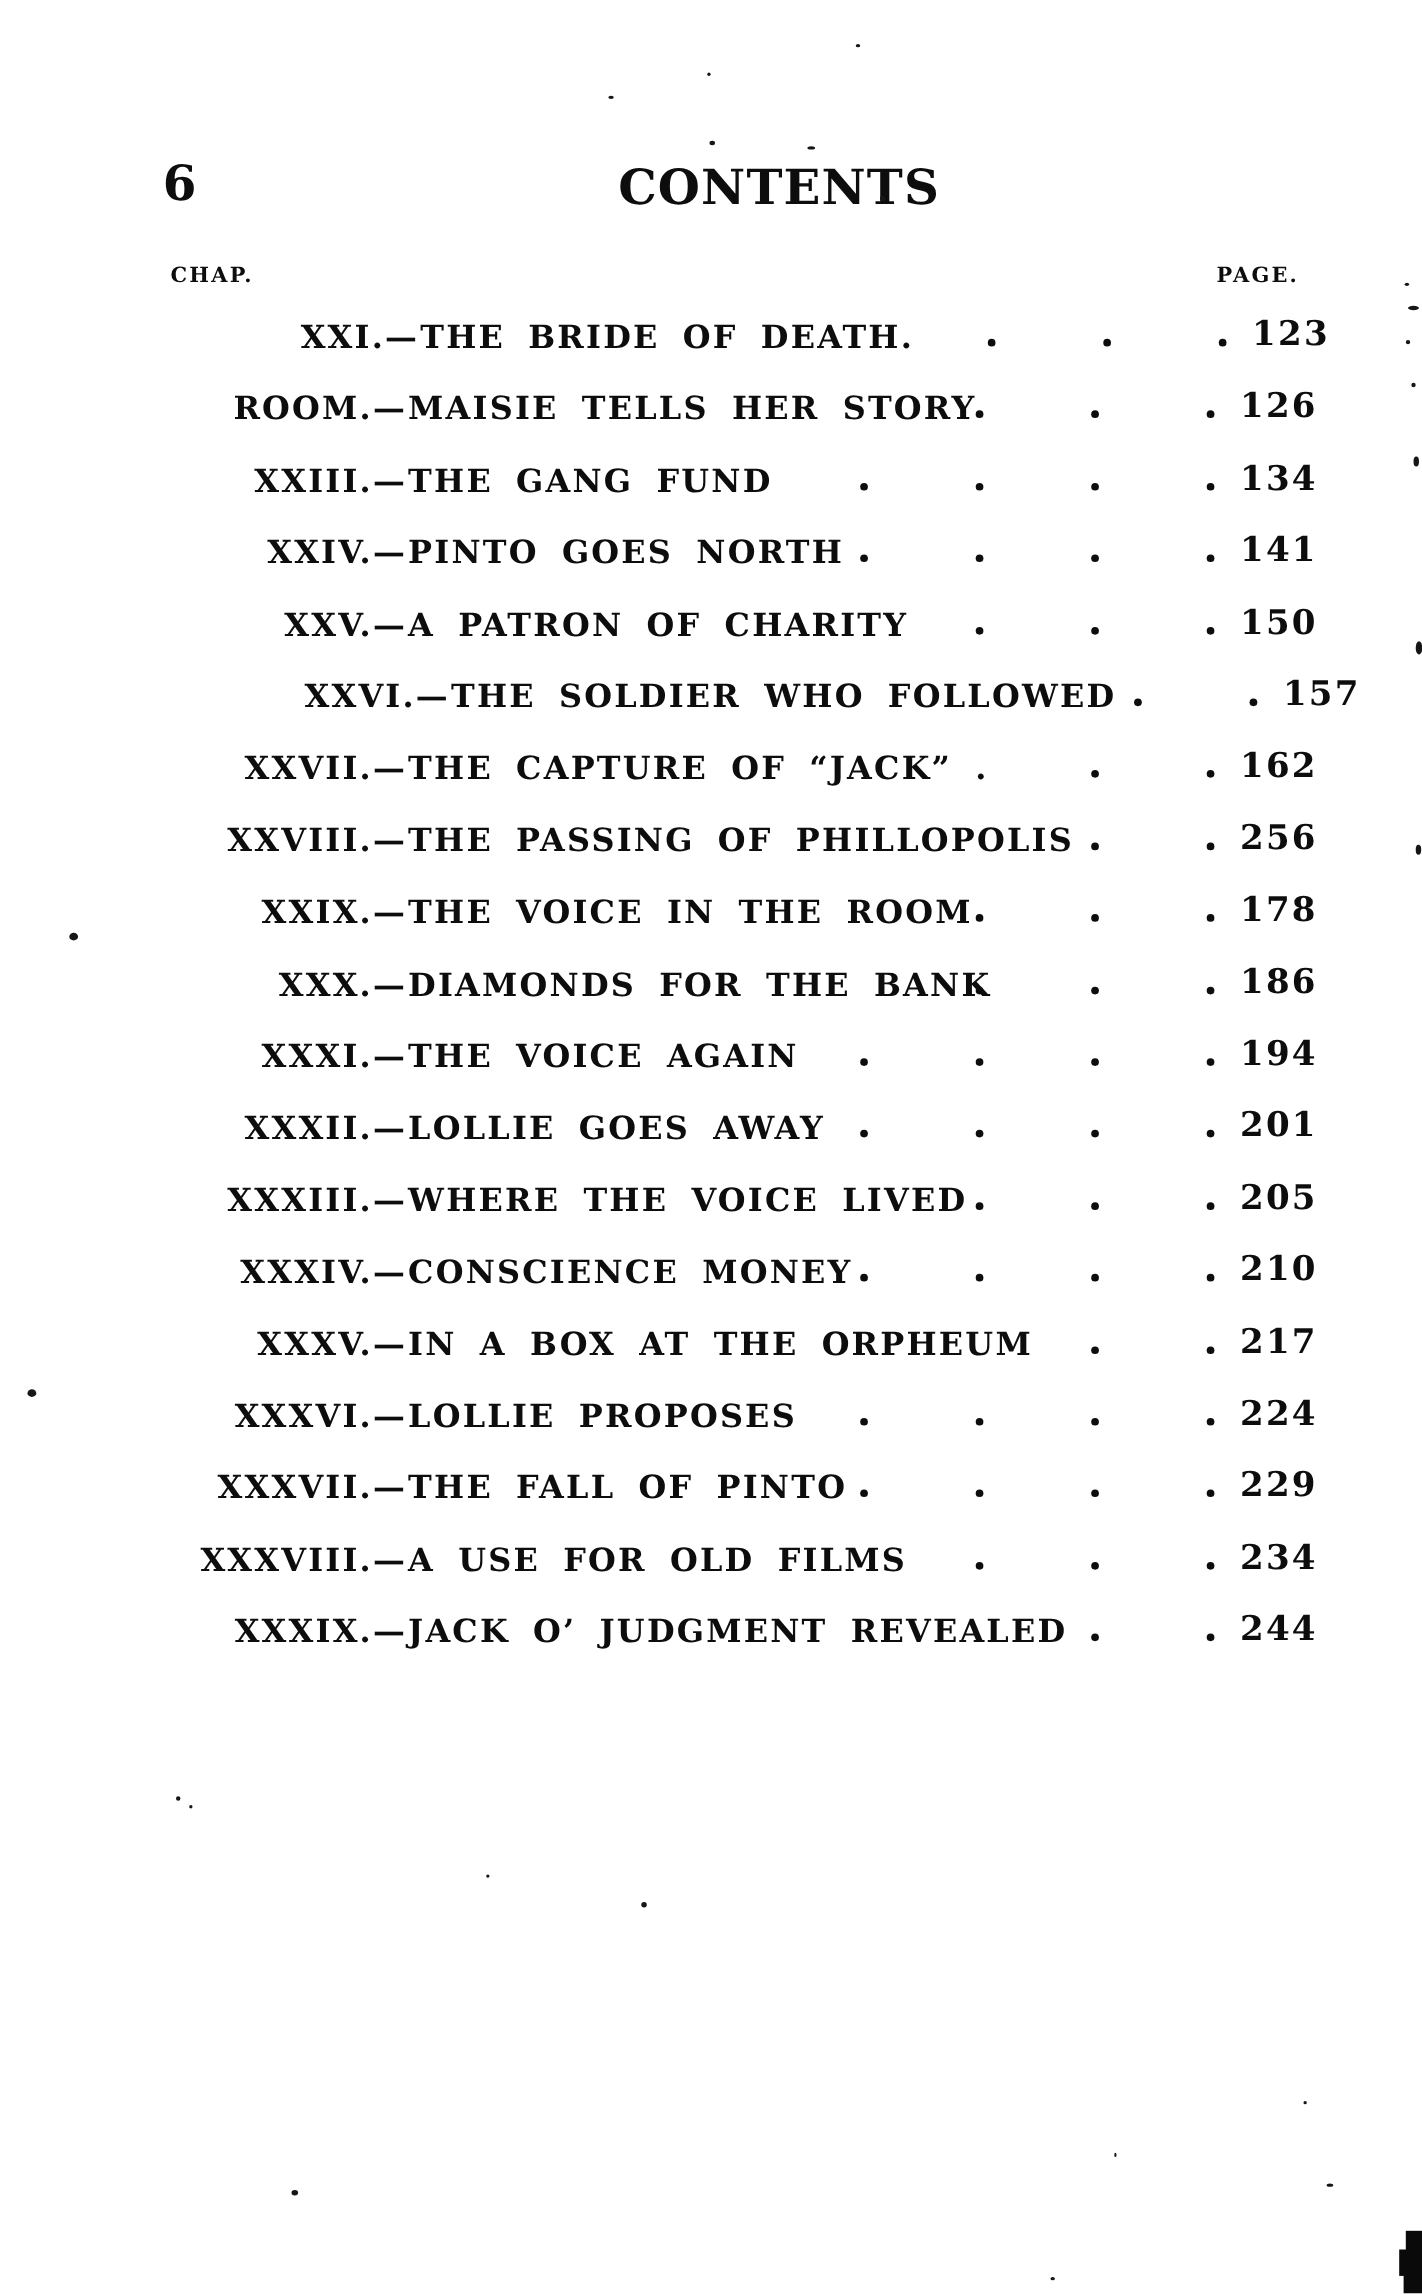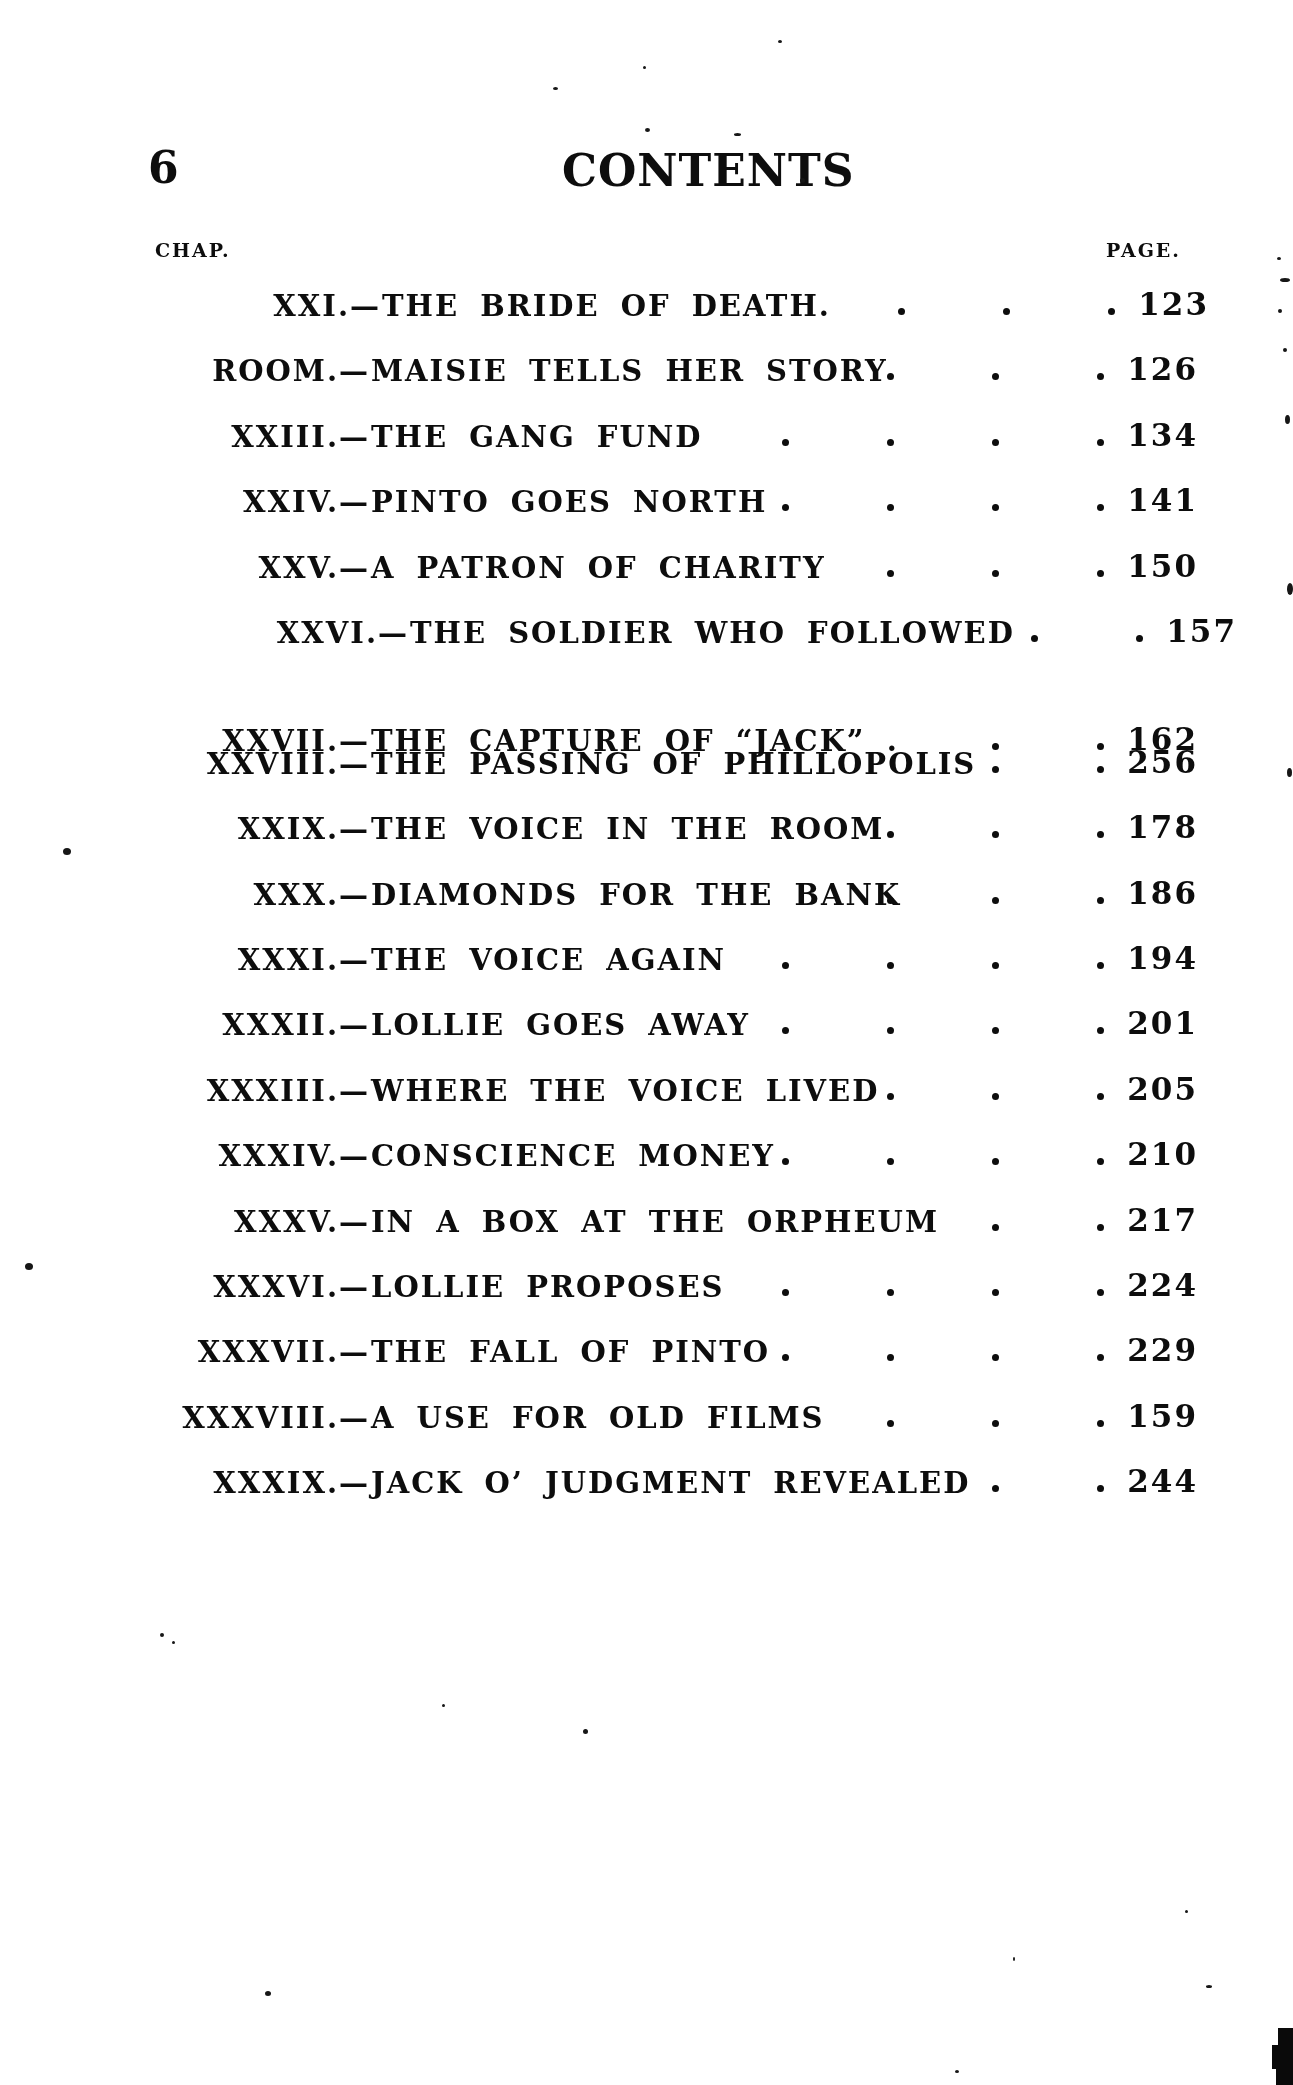--- a/index.html
+++ b/index.html
@@ -57,32 +57,32 @@
   <div class="heading">CONTENTS</div>
   <div class="collabel chaplab">CHAP.</div>
   <div class="collabel pagelab">PAGE.</div>
   <div>
       <div class="row" style="top: 292px; margin-left: 11px;"><span class="num">XXI.—</span><span class="title">THE BRIDE OF DEATH.</span><span class="dot" style="left: 887px;"></span><span class="dot" style="left: 992px;"></span><span class="dot" style="left: 1097px;"></span><span class="pg">123</span></div>
       <div class="row" style="top: 357px;"><span class="num">ROOM.—</span><span class="title">MAISIE TELLS HER STORY</span><span class="dot" style="left: 887px;"></span><span class="dot" style="left: 992px;"></span><span class="dot" style="left: 1097px;"></span><span class="pg">126</span></div>
       <div class="row" style="top: 423px;"><span class="num">XXIII.—</span><span class="title">THE GANG FUND</span><span class="dot" style="left: 782px;"></span><span class="dot" style="left: 887px;"></span><span class="dot" style="left: 992px;"></span><span class="dot" style="left: 1097px;"></span><span class="pg">134</span></div>
       <div class="row" style="top: 488px;"><span class="num">XXIV.—</span><span class="title">PINTO GOES NORTH</span><span class="dot" style="left: 782px;"></span><span class="dot" style="left: 887px;"></span><span class="dot" style="left: 992px;"></span><span class="dot" style="left: 1097px;"></span><span class="pg">141</span></div>
       <div class="row" style="top: 554px;"><span class="num">XXV.—</span><span class="title">A PATRON OF CHARITY</span><span class="dot" style="left: 887px;"></span><span class="dot" style="left: 992px;"></span><span class="dot" style="left: 1097px;"></span><span class="pg">150</span></div>
       <div class="row" style="top: 619px; margin-left: 39px;"><span class="num">XXVI.—</span><span class="title">THE SOLDIER WHO FOLLOWED</span><span class="dot" style="left: 992px;"></span><span class="dot" style="left: 1097px;"></span><span class="pg">157</span></div>
-      <div class="row" style="top: 684px; margin-top: 43px;"><span class="num">XXVII.—</span><span class="title">THE CAPTURE OF “JACK” .</span><span class="dot" style="left: 992px;"></span><span class="dot" style="left: 1097px;"></span><span class="pg">162</span></div>
+      <div class="row" style="top: 684px;"><span class="num">XXVII.—</span><span class="title">THE CAPTURE OF “JACK” .</span><span class="dot" style="left: 992px;"></span><span class="dot" style="left: 1097px;"></span><span class="pg">162</span></div>
       <div class="row" style="top: 750px;"><span class="num">XXVIII.—</span><span class="title">THE PASSING OF PHILLOPOLIS</span><span class="dot" style="left: 992px;"></span><span class="dot" style="left: 1097px;"></span><span class="pg">256</span></div>
       <div class="row" style="top: 815px;"><span class="num">XXIX.—</span><span class="title">THE VOICE IN THE ROOM</span><span class="dot" style="left: 887px;"></span><span class="dot" style="left: 992px;"></span><span class="dot" style="left: 1097px;"></span><span class="pg">178</span></div>
       <div class="row" style="top: 881px;"><span class="num">XXX.—</span><span class="title">DIAMONDS FOR THE BANK</span><span class="dot" style="left: 887px;"></span><span class="dot" style="left: 992px;"></span><span class="dot" style="left: 1097px;"></span><span class="pg">186</span></div>
       <div class="row" style="top: 946px;"><span class="num">XXXI.—</span><span class="title">THE VOICE AGAIN</span><span class="dot" style="left: 782px;"></span><span class="dot" style="left: 887px;"></span><span class="dot" style="left: 992px;"></span><span class="dot" style="left: 1097px;"></span><span class="pg">194</span></div>
       <div class="row" style="top: 1011px;"><span class="num">XXXII.—</span><span class="title">LOLLIE GOES AWAY</span><span class="dot" style="left: 782px;"></span><span class="dot" style="left: 887px;"></span><span class="dot" style="left: 992px;"></span><span class="dot" style="left: 1097px;"></span><span class="pg">201</span></div>
       <div class="row" style="top: 1077px;"><span class="num">XXXIII.—</span><span class="title">WHERE THE VOICE LIVED</span><span class="dot" style="left: 887px;"></span><span class="dot" style="left: 992px;"></span><span class="dot" style="left: 1097px;"></span><span class="pg">205</span></div>
       <div class="row" style="top: 1142px;"><span class="num">XXXIV.—</span><span class="title">CONSCIENCE MONEY</span><span class="dot" style="left: 782px;"></span><span class="dot" style="left: 887px;"></span><span class="dot" style="left: 992px;"></span><span class="dot" style="left: 1097px;"></span><span class="pg">210</span></div>
       <div class="row" style="top: 1208px;"><span class="num">XXXV.—</span><span class="title">IN A BOX AT THE ORPHEUM</span><span class="dot" style="left: 992px;"></span><span class="dot" style="left: 1097px;"></span><span class="pg">217</span></div>
       <div class="row" style="top: 1273px;"><span class="num">XXXVI.—</span><span class="title">LOLLIE PROPOSES</span><span class="dot" style="left: 782px;"></span><span class="dot" style="left: 887px;"></span><span class="dot" style="left: 992px;"></span><span class="dot" style="left: 1097px;"></span><span class="pg">224</span></div>
       <div class="row" style="top: 1338px;"><span class="num">XXXVII.—</span><span class="title">THE FALL OF PINTO</span><span class="dot" style="left: 782px;"></span><span class="dot" style="left: 887px;"></span><span class="dot" style="left: 992px;"></span><span class="dot" style="left: 1097px;"></span><span class="pg">229</span></div>
-      <div class="row" style="top: 1404px;"><span class="num">XXXVIII.—</span><span class="title">A USE FOR OLD FILMS</span><span class="dot" style="left: 887px;"></span><span class="dot" style="left: 992px;"></span><span class="dot" style="left: 1097px;"></span><span class="pg">159</span></div>
+      <div class="row" style="top: 1404px;"><span class="num">XXXVIII.—</span><span class="title">A USE FOR OLD FILMS</span><span class="dot" style="left: 887px;"></span><span class="dot" style="left: 992px;"></span><span class="dot" style="left: 1097px;"></span><span class="pg">234</span></div>
       <div class="row" style="top: 1469px;"><span class="num">XXXIX.—</span><span class="title">JACK O’ JUDGMENT REVEALED</span><span class="dot" style="left: 992px;"></span><span class="dot" style="left: 1097px;"></span><span class="pg">244</span></div>
     </div>
   <div>
       <span class="speck" style="left: 778px; top: 40px; width: 4px; height: 3px;"></span>
       <span class="speck" style="left: 643px; top: 66px; width: 3px; height: 3px;"></span>
       <span class="speck" style="left: 553px; top: 87px; width: 5px; height: 3px;"></span>
       <span class="speck" style="left: 645px; top: 128px; width: 5px; height: 4px;"></span>
       <span class="speck" style="left: 734px; top: 133px; width: 7px; height: 3px;"></span>
       <span class="speck" style="left: 800px; top: 178px; width: 5px; height: 5px;"></span>
       <span class="speck" style="left: 63px; top: 848px; width: 8px; height: 7px;"></span>

